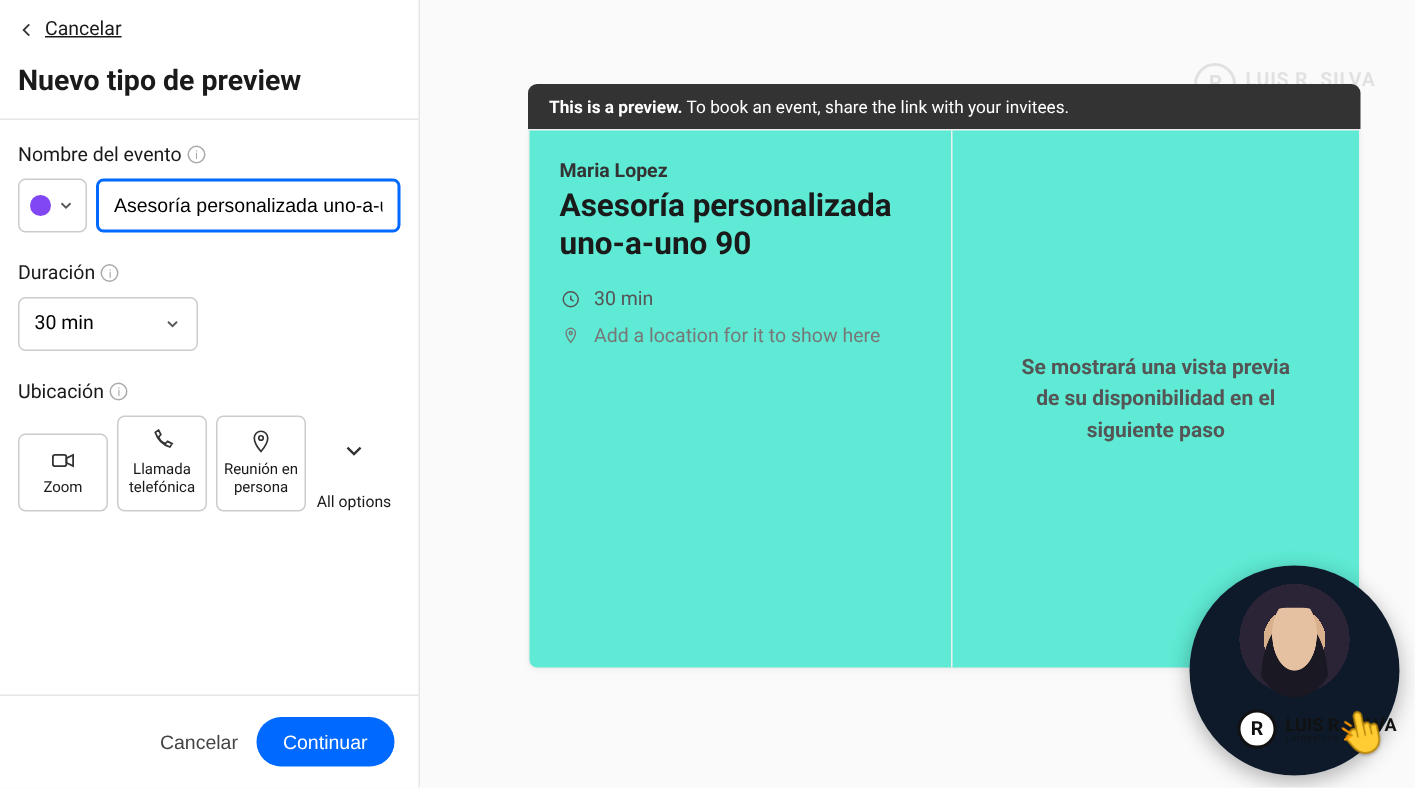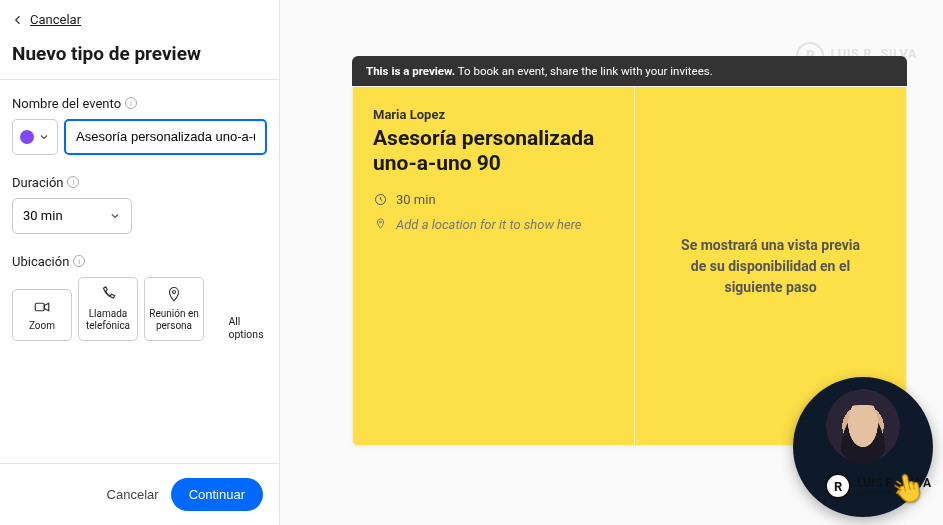--- a/index.html
+++ b/index.html
@@ -76,21 +76,21 @@
   }
   .loc-row { display: flex; gap: 6px; align-items: flex-end; }
   .loc-card {
     width: 60px; border: 1px solid #ccc; border-radius: 5px; background: #fff;
     display: flex; flex-direction: column; align-items: center; justify-content: center;
     padding: 8px 4px; cursor: pointer; text-align: center;
   }
   .loc-card svg { width: 18px; height: 18px; margin-bottom: 4px; }
   .loc-label { font-size: 10px; line-height: 12px; color: #1a1a1a; }
   .all-opt {
-    display: flex; flex-direction: row; align-items: center; justify-content: center;
+    display: flex; flex-direction: column; align-items: center; justify-content: center;
     width: 52px; cursor: pointer; font-size: 10.5px; color: #1a1a1a; gap: 20px;
   }
   .footer {
     border-top: 1px solid #e6e6e6;
     padding: 14px 16px;
     display: flex; justify-content: flex-end; gap: 12px; align-items: center;
   }
   .btn-cancel { font-size: 13px; color: #444; cursor: pointer; background: none; border: none; }
   .btn-primary {
     background: #0069ff; color: #fff; border: none;
@@ -99,37 +99,37 @@
   .preview-area {
     flex: 1; position: relative; padding: 56px 36px 0 72px;
   }
   .preview-banner {
     background: #333; color: #fff;
     border-radius: 6px 6px 0 0;
     padding: 8px 14px; font-size: 11.5px;
   }
   .preview-banner b { font-weight: 700; }
   .preview-card {
-    background: #fde047;
+    background: #5eead4;
     border: 1px solid #eee;
     border-radius: 0 0 6px 6px;
     display: flex; min-height: 360px;
     box-shadow: 0 1px 4px rgba(0,0,0,0.04);
   }
   .preview-left {
     width: 282px; padding: 20px 20px; border-right: 1px solid #eee;
   }
   .host-name { font-size: 13px; font-weight: 700; color: #333; }
   .event-title { font-size: 21px; font-weight: 700; color: #1a1a1a; margin: 4px 0 16px; line-height: 1.2; }
   .meta-row {
     display: flex; align-items: center; gap: 8px; font-size: 13px; color: #555;
     margin-bottom: 10px;
   }
   .meta-row svg { width: 15px; height: 15px; flex-shrink: 0; }
-  .meta-italic { font-style: italic; color: #777; }
+  .meta-italic { color: #777; }
   .preview-right {
     flex: 1; display: flex; align-items: center; justify-content: center; padding: 40px;
   }
   .avail-msg { color: #555; font-size: 14px; text-align: center; line-height: 1.5; max-width: 220px; font-weight: bold; }
   .watermark {
     position: absolute; top: 42px; right: 26px; display: flex; align-items: center; gap: 6px;
     opacity: 0.12; color: #333; z-index: 1;
   }
   .watermark .circ { width: 28px; height: 28px; border: 2px solid #333; border-radius: 50%; display:flex; align-items:center; justify-content:center; font-weight:700; font-size:14px; }
   .wm-text { line-height: 1; }

